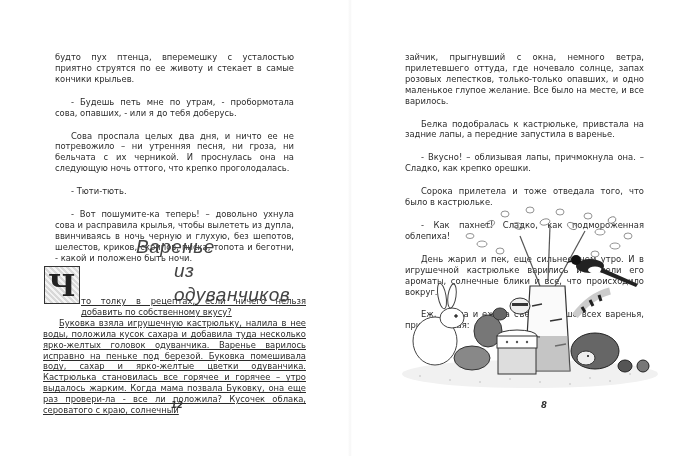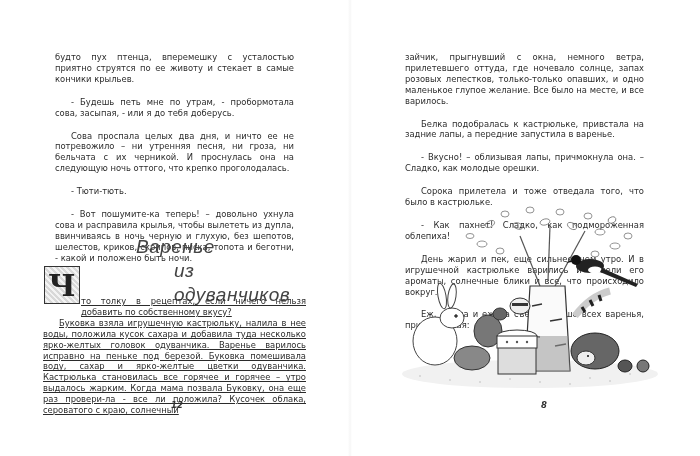--- a/index.html
+++ b/index.html
@@ -52,21 +52,21 @@
   </style>
 </head>
 <body>
 
 <div class="spread">
   <div class="gutter"></div>
 
   <div class="page page-left">
     <div class="text-block left-top">
       <p class="noindent">будто пух птенца, вперемешку с усталостью приятно струятся по ее животу и стекает в самые кончики крыльев.</p>
-      <p>- Будешь петь мне по утрам, - пробормотала сова, засыпая, - или я до тебя доберусь.</p>
+      <p>- Будешь петь мне по утрам, - пробормотала сова, опавших, - или я до тебя доберусь.</p>
       <p>Сова проспала целых два дня, и ничто ее не потревожило – ни утренняя песня, ни гроза, ни бельчата с их черникой. И проснулась она на следующую ночь оттого, что крепко проголодалась.</p>
       <p>- Тюти-тють.</p>
       <p>- Вот пошумите-ка теперь! – довольно ухнула сова и расправила крылья, чтобы вылететь из дупла, ввинчиваясь в ночь черную и глухую, без шепотов, шелестов, криков, скрипов, писка, топота и беготни, - какой и положено быть ночи.</p>
     </div>
 
     <div class="chapter-title">
       <span class="line1">Варенье</span>
       <span class="line2">из одуванчиков</span>
     </div>
 
@@ -77,21 +77,21 @@
       <p>Буковка взяла игрушечную кастрюльку, налила в нее воды, положила кусок сахара и добавила туда несколько ярко-желтых головок одуванчика. Варенье варилось исправно на пеньке под березой. Буковка помешивала воду, сахар и ярко-желтые цветки одуванчика. Кастрюлька становилась все горячее и горячее – утро выдалось жарким. Когда мама позвала Буковку, она еще раз провери-ла - все ли положила? Кусочек облака, сероватого с краю, солнечный</p>
     </div>
 
     <div class="page-number pn-left">12</div>
   </div>
 
   <div class="page page-right">
     <div class="text-block right-top">
       <p class="noindent">зайчик, прыгнувший с окна, немного ветра, прилетевшего оттуда, где ночевало солнце, запах розовых лепестков, только-только опавших, и одно маленькое глупое желание. Все было на месте, и все варилось.</p>
       <p>Белка подобралась к кастрюльке, привстала на задние лапы, а передние запустила в варенье.</p>
-      <p>- Вкусно! – облизывая лапы, причмокнула она. – Сладко, как молодые орешки.</p>
+      <p>- Вкусно! – облизывая лапы, причмокнула она. – Сладко, как крепко орешки.</p>
       <p>Сорока прилетела и тоже отведала того, что было в кастрюльке.</p>
       <p>- Как пахнет! Сладко, как подмороженная облепиха!</p>
       <p>День жарил и пек, еще сильнее, чем утро. И в игрушечной кастрюльке варились и кипели его ароматы, солнечные блики и все, что происходило вокруг.</p>
       <p>Еж, ежиха и ежата съели больше всех варенья, приговаривая:</p>
     </div>
 
     <svg class="illustration" viewBox="0 0 270 200" xmlns="http://www.w3.org/2000/svg">
 
       <ellipse cx="140" cy="178" rx="128" ry="14" fill="#f1f1f1"></ellipse>
       <g fill="#bbb">

